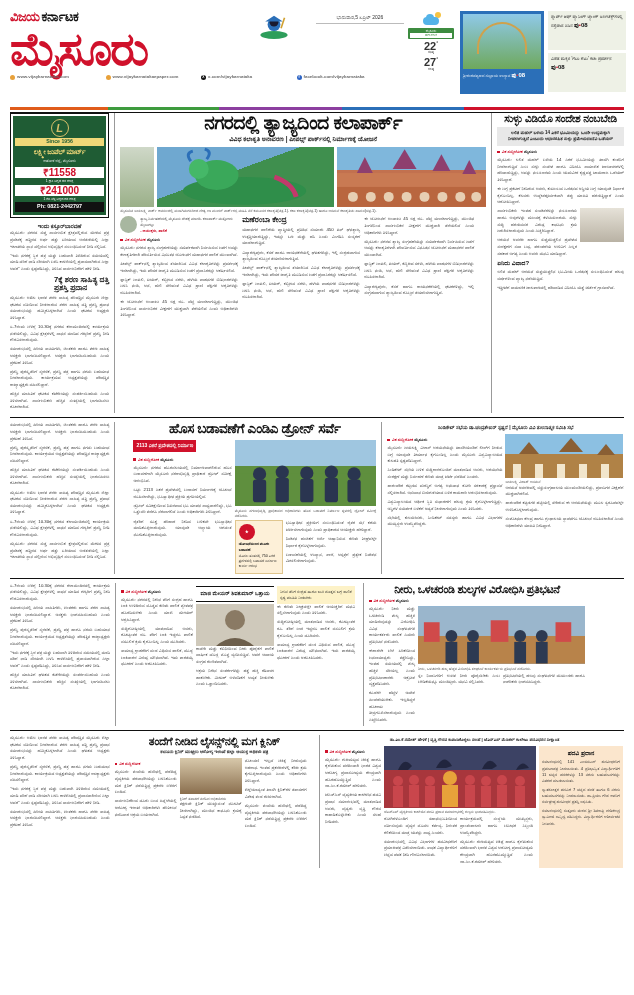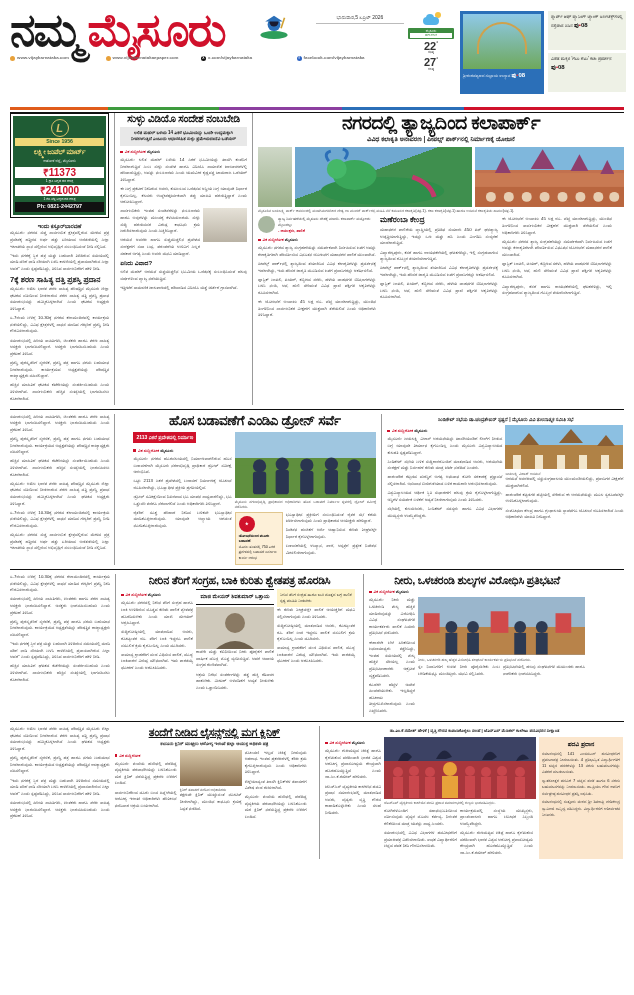--- a/index.html
+++ b/index.html
@@ -119,22 +119,25 @@
   .gap4 { gap:4px; }
 </style>
 </head>
 <body>
 
 <div class="page">
 
   <div class="masthead">
     <div class="mh-row">
       <div class="mh-left">
+        <div class="vk-logo">
+          <span class="vk-vijaya">ವಿಜಯ</span>
+          <span class="vk-karnataka">ಕರ್ನಾಟಕ</span>
+        </div>
         <div class="namma-row">
-          <span class="namma">ನಮ್ಮ</span>
           <span class="mysuru">ಮೈಸೂರು</span>
         </div>
         <svg class="mascot" viewBox="0 0 40 32">
           <ellipse cx="20" cy="26" rx="17" ry="5" fill="#2e9e5b"></ellipse>
           <circle cx="20" cy="13" r="8" fill="#2b6fb8"></circle>
           <circle cx="20" cy="10" r="5.5" fill="#1a1a2e"></circle>
           <path d="M9 9 L20 2 L31 9 Z" fill="#2b6fb8"></path>
           <rect x="30" y="4" width="2" height="14" fill="#d0a030" transform="rotate(18 31 11)"></rect>
         </svg>
         <div class="urlbar">
@@ -208,55 +211,39 @@
 
     <div class="sec">
 
       <div class="col" style="width:100px;">
         <div class="adbox">
           <div class="ad-green">
             <div class="ad-logo">L</div>
             <div class="ad-since">Since 1956</div>
             <div class="ad-name">ಲಕ್ಷ್ಮೀ ಜುವೆಲ್ ಮಾರ್ಟ್</div>
             <div class="ad-sub">ಅಶೋಕ ರಸ್ತೆ, ಮೈಸೂರು</div>
-            <div class="ad-price">₹11373</div>
+            <div class="ad-price">₹11558</div>
             <div class="ad-pl">1 ಗ್ರಾಂ ಚಿನ್ನದ ದರ ಮಾತ್ರ</div>
             <div class="ad-price">₹241000</div>
             <div class="ad-pl">1 ಕೆಜಿ ಬೆಳ್ಳಿ ಚಿನ್ನದ ದರ ಮಾತ್ರ</div>
             <div class="ad-ph">Ph: 0821-2442797</div>
           </div>
         </div>
 
         <div style="margin-top:4px;">
           <div class="smallhead" style="text-align:center;font-size:5.6px;color:#111;">ಇಂದು ಕಸ್ತೂರ್‌ಬಾರವಣೆ</div>
           <p class="tx">ಮೈಸೂರು: ನಗರದ ಸುತ್ತ ಸಾರ್ವಜನಿಕ ಕ್ಷೇತ್ರದಲ್ಲಿರುವ ಮೇಳದ ಪ್ರತ್ರ ಪ್ರದೇಶಕ್ಕೆ ಹತ್ತಿರದ ಅರ್ಥ ಹತ್ತು ಏರಿಯಾದ ಅಡೆತಡೆಯಲ್ಲಿ ಎಲ್ಲಾ ಇಲಾಖೆಯ ಸ್ಥಾನ ದಲ್ಲಿರುವ ಅಭಿವೃದ್ಧಿಗೆ ಸಂಬಂಧಿಸಿದಂತೆ ನೀಡಿ ಸಲ್ಲಿಸಿದೆ.</p>
           <p class="tx">"ಇದು ನಗರಕ್ಕೆ ಸ್ಥಿರ ಪತ್ರ ಮತ್ತು ಬಹುವಾಗಿ ತಿಳಿದಿರುವ ಸಮಯದಲ್ಲಿ ಮಾಡಿ ದರಿಗೆ ನಾಡಿ ಸರಿಯಾಗಿ ಬಳಸಿ ಕಾಳಜಿಯಲ್ಲಿ ಪ್ರವಾಸವಾಗಿರುವ ಎಲ್ಲಾ ಆದರೆ" ಎಂದು ಸ್ಪಷ್ಟಪಡಿಸಿದ್ದು, ತಿಳಿಸಿದ ಸಾರ್ವಜನಿಕರಿಗೆ ಹೇಳಿ ನೀಡಿ.</p>
-          <div class="inlinehl" style="text-align:left;">7ಕ್ಕೆ ಶರಣ ಸಾಹಿತ್ಯ ದತ್ತಿ ಪ್ರಶಸ್ತಿ ಪ್ರದಾನ</div>
+          <div class="inlinehl" style="text-align:left;margin-left:44px;">7ಕ್ಕೆ ಶರಣ ಸಾಹಿತ್ಯ ದತ್ತಿ ಪ್ರಶಸ್ತಿ ಪ್ರದಾನ</div>
           <p class="tx">ಮೈಸೂರು: ಅಖಿಲ ಭಾರತ ಶರಣ ಸಾಹಿತ್ಯ ಪರಿಷತ್ತಿನ ಮೈಸೂರು ಜಿಲ್ಲಾ ಘಟಕದ ವತಿಯಿಂದ ನೀಡಲಾಗುವ ಶರಣ ಸಾಹಿತ್ಯ ದತ್ತಿ ಪ್ರಶಸ್ತಿ ಪ್ರದಾನ ಸಮಾರಂಭವನ್ನು ಹಮ್ಮಿಕೊಳ್ಳಲಾಗಿದೆ ಎಂದು ಘಟಕದ ಅಧ್ಯಕ್ಷರು ತಿಳಿಸಿದ್ದಾರೆ.</p>
           <p class="tx">ಏ.7ರಂದು ಬೆಳಗ್ಗೆ 10.30ಕ್ಕೆ ನಗರದ ಕಲಾಮಂದಿರದಲ್ಲಿ ಕಾರ್ಯಕ್ರಮ ನಡೆಯಲಿದ್ದು, ವಿವಿಧ ಕ್ಷೇತ್ರಗಳಲ್ಲಿ ಸಾಧನೆ ಮಾಡಿದ ಗಣ್ಯರಿಗೆ ಪ್ರಶಸ್ತಿ ನೀಡಿ ಗೌರವಿಸಲಾಗುವುದು.</p>
           <p class="tx">ಸಮಾರಂಭದಲ್ಲಿ ಹಿರಿಯ ಸಾಹಿತಿಗಳು, ಚಿಂತಕರು ಹಾಗೂ ಶರಣ ಸಾಹಿತ್ಯ ಆಸಕ್ತರು ಭಾಗವಹಿಸಲಿದ್ದಾರೆ. ಆಸಕ್ತರು ಭಾಗವಹಿಸಬಹುದು ಎಂದು ಪ್ರಕಟಣೆ ತಿಳಿಸಿದೆ.</p>
           <p class="tx">ಪ್ರಶಸ್ತಿ ಪುರಸ್ಕೃತರಿಗೆ ಸ್ಮರಣಿಕೆ, ಪ್ರಶಸ್ತಿ ಪತ್ರ ಹಾಗೂ ನಗದು ಬಹುಮಾನ ನೀಡಲಾಗುವುದು. ಕಾರ್ಯಕ್ರಮದ ಅಧ್ಯಕ್ಷತೆಯನ್ನು ಪರಿಷತ್ತಿನ ರಾಜ್ಯಾಧ್ಯಕ್ಷರು ವಹಿಸಲಿದ್ದಾರೆ.</p>
           <p class="tx">ಹೆಚ್ಚಿನ ಮಾಹಿತಿಗೆ ಘಟಕದ ಕಚೇರಿಯನ್ನು ಸಂಪರ್ಕಿಸಬಹುದು ಎಂದು ತಿಳಿಸಲಾಗಿದೆ. ಸಾರ್ವಜನಿಕರು ಹೆಚ್ಚಿನ ಸಂಖ್ಯೆಯಲ್ಲಿ ಭಾಗವಹಿಸಲು ಕೋರಲಾಗಿದೆ.</p>
         </div>
-      </div>
-
-      <div class="col vline" style="width:134px;padding-left:5px;">
-        <h3 class="hl3">ಸುಳ್ಳು ವಿಡಿಯೊ ಸಂದೇಶ ನಂಬಬೇಡಿ</h3>
-        <div class="greybox" style="margin-top:2px;">ಲಲಿತ ಮಹಲ್ ಬಳಿಯ 14 ಎಕರೆ ಭೂಮಿಯನ್ನು ಒಂದೇ ಉದ್ಯಮಕ್ಕಾಗಿ ನೀಡಲಾಗುತ್ತಿದೆ ಎಂಬುದು ಆಧಾರರಹಿತ ಸುಳ್ಳು ಪ್ರಮೇಯದಾದೆವಿ ಒಡೆಯರ್</div>
-        <div class="byline">
-          <span class="sq"></span><span class="nm">ವಿಕ ಸುದ್ದಿಲೋಕ</span> <span>ಮೈಸೂರು</span>
-        </div>
-        <p class="tx">ಮೈಸೂರು: ಲಲಿತ ಮಹಲ್ ಬಳಿಯ 14 ಎಕರೆ ಭೂಮಿಯನ್ನು ಖಾಸಗಿ ಕಂಪನಿಗೆ ನೀಡಲಾಗುತ್ತಿದೆ ಎಂಬ ಸುಳ್ಳು ಸಂದೇಶ ಹಾಗೂ ವಿಡಿಯೊ ಸಾಮಾಜಿಕ ಜಾಲತಾಣಗಳಲ್ಲಿ ಹರಿದಾಡುತ್ತಿದ್ದು, ಅದನ್ನು ನಂಬಬಾರದು ಎಂದು ಯದುವೀರ ಕೃಷ್ಣದತ್ತ ಚಾಮರಾಜ ಒಡೆಯರ್ ತಿಳಿಸಿದ್ದಾರೆ.</p>
-        <p class="tx">ಈ ಬಗ್ಗೆ ಪ್ರಕಟಣೆ ನೀಡಿರುವ ಅವರು, ಕುಟುಂಬದ ಒಡೆತನದ ಆಸ್ತಿಯ ಬಗ್ಗೆ ಯಾವುದೇ ನಿರ್ಧಾರ ಕೈಗೊಂಡಿಲ್ಲ. ಕೆಲವರು ಉದ್ದೇಶಪೂರ್ವಕವಾಗಿ ತಪ್ಪು ಮಾಹಿತಿ ಹರಡುತ್ತಿದ್ದಾರೆ ಎಂದು ಆರೋಪಿಸಿದ್ದಾರೆ.</p>
-        <div class="photo ph-portrait" style="width:44px;height:34px;float:right;margin:0 0 2px 3px;"></div>
-        <p class="tx">ಸಾರ್ವಜನಿಕರು ಇಂತಹ ಸಂದೇಶಗಳನ್ನು ನಂಬಬಾರದು ಹಾಗೂ ಅವುಗಳನ್ನು ಮುಂದಕ್ಕೆ ಕಳುಹಿಸಬಾರದು. ಸುಳ್ಳು ಸುದ್ದಿ ಹರಡುವವರ ವಿರುದ್ಧ ಕಾನೂನು ಕ್ರಮ ಜರುಗಿಸಲಾಗುವುದು ಎಂದು ಎಚ್ಚರಿಸಿದ್ದಾರೆ.</p>
-        <p class="tx">ಅರಮನೆ ಆವರಣ ಹಾಗೂ ಸುತ್ತಮುತ್ತಲಿನ ಪ್ರದೇಶದ ಸಂರಕ್ಷಣೆಗೆ ಸದಾ ಬದ್ಧ. ಪರಂಪರೆಯ ಉಳಿವಿಗೆ ಎಲ್ಲರ ಸಹಕಾರ ಅಗತ್ಯ ಎಂದು ಅವರು ಮನವಿ ಮಾಡಿದ್ದಾರೆ.</p>
-        <div class="inlinehl" style="font-size:6px;">ಏನಿದು ವಿವಾದ?</div>
-        <p class="tx">ಲಲಿತ ಮಹಲ್ ಅರಮನೆ ಸುತ್ತಮುತ್ತಲಿನ ಭೂಮಿಯ ಒಡೆತನಕ್ಕೆ ಸಂಬಂಧಿಸಿದಂತೆ ಹಲವು ವರ್ಷಗಳಿಂದ ವ್ಯಾಜ್ಯ ನಡೆಯುತ್ತಿದೆ.</p>
-        <p class="tx">ಇತ್ತೀಚೆಗೆ ಸಾಮಾಜಿಕ ಜಾಲತಾಣದಲ್ಲಿ ಹರಿದಾಡಿದ ವಿಡಿಯೊ ಮತ್ತೆ ಚರ್ಚೆಗೆ ಗ್ರಾಸವಾಗಿದೆ.</p>
       </div>
 
       <div class="col vline" style="width:372px;padding-left:5px;">
         <h1 class="hl">ನಗರದಲ್ಲಿ ತ್ಯಾಜ್ಯದಿಂದ ಕಲಾಪಾರ್ಕ್</h1>
         <div class="subhl">ವಿವಿಧ ಕಲಾಕೃತಿ ಅನಾವರಣ | ಪೀಪಲ್ಸ್ ಪಾರ್ಕ್‌ನಲ್ಲಿ ನಿರ್ಮಾಣಕ್ಕೆ ಯೋಜನೆ</div>
 
         <div class="flex gap3" style="margin-top:3px;">
           <div class="photo ph-figure" style="width:34px;height:60px;"></div>
           <div class="photo ph-nandi" style="width:178px;height:60px;position:relative;">
             <svg viewBox="0 0 178 60" style="position:absolute;inset:0;width:100%;height:100%">
@@ -318,20 +305,36 @@
             <p class="tx">ಪ್ಲಾಸ್ಟಿಕ್ ಬಾಟಲಿ, ಟಯರ್, ಕಬ್ಬಿಣದ ಸರಳು, ಹಳೆಯ ವಾಹನಗಳ ಬಿಡಿಭಾಗಗಳನ್ನು ಬಳಸಿ ನಂದಿ, ಆನೆ, ಹುಲಿ ಸೇರಿದಂತೆ ವಿವಿಧ ಪ್ರಾಣಿ ಪಕ್ಷಿಗಳ ಆಕೃತಿಗಳನ್ನು ರೂಪಿಸಲಾಗಿದೆ.</p>
           </div>
           <div style="width:110px;">
             <p class="tx">ಈ ಯೋಜನೆಗೆ ಅಂದಾಜು 45 ಲಕ್ಷ ರೂ. ವೆಚ್ಚ ಮಾಡಲಾಗುತ್ತಿದ್ದು, ಮುಂದಿನ ತಿಂಗಳಿನಿಂದ ಸಾರ್ವಜನಿಕರ ವೀಕ್ಷಣೆಗೆ ಮುಕ್ತವಾಗಿ ತೆರೆಯಲಿದೆ ಎಂದು ಅಧಿಕಾರಿಗಳು ತಿಳಿಸಿದ್ದಾರೆ.</p>
             <p class="tx">ಮೈಸೂರು: ನಗರದ ತ್ಯಾಜ್ಯ ಸಂಗ್ರಹಣೆಯನ್ನು ಸಮರ್ಪಕವಾಗಿ ನಿರ್ವಹಿಸುವ ಜತೆಗೆ ಅದನ್ನು ಕಲಾಕೃತಿಗಳಾಗಿ ಪರಿವರ್ತಿಸುವ ವಿನೂತನ ಯೋಜನೆಗೆ ಮಹಾನಗರ ಪಾಲಿಕೆ ಮುಂದಾಗಿದೆ.</p>
             <p class="tx">ಪ್ಲಾಸ್ಟಿಕ್ ಬಾಟಲಿ, ಟಯರ್, ಕಬ್ಬಿಣದ ಸರಳು, ಹಳೆಯ ವಾಹನಗಳ ಬಿಡಿಭಾಗಗಳನ್ನು ಬಳಸಿ ನಂದಿ, ಆನೆ, ಹುಲಿ ಸೇರಿದಂತೆ ವಿವಿಧ ಪ್ರಾಣಿ ಪಕ್ಷಿಗಳ ಆಕೃತಿಗಳನ್ನು ರೂಪಿಸಲಾಗಿದೆ.</p>
             <p class="tx">ವಿದ್ಯಾರಣ್ಯಪುರಂ, ಕೆಸರೆ ಹಾಗೂ ರಾಯನಕೆರೆಯಲ್ಲಿ ಘಟಕಗಳಿದ್ದು, ಇಲ್ಲಿ ಸಂಗ್ರಹವಾಗುವ ತ್ಯಾಜ್ಯದಿಂದ ಗೊಬ್ಬರ ತಯಾರಿಸಲಾಗುತ್ತಿದೆ.</p>
           </div>
         </div>
       </div>
+
+      <div class="col vline" style="width:134px;padding-left:5px;">
+        <h3 class="hl3">ಸುಳ್ಳು ವಿಡಿಯೊ ಸಂದೇಶ ನಂಬಬೇಡಿ</h3>
+        <div class="greybox" style="margin-top:2px;">ಲಲಿತ ಮಹಲ್ ಬಳಿಯ 14 ಎಕರೆ ಭೂಮಿಯನ್ನು ಒಂದೇ ಉದ್ಯಮಕ್ಕಾಗಿ ನೀಡಲಾಗುತ್ತಿದೆ ಎಂಬುದು ಆಧಾರರಹಿತ ಸುಳ್ಳು ಪ್ರಮೇಯದಾದೆವಿ ಒಡೆಯರ್</div>
+        <div class="byline">
+          <span class="sq"></span><span class="nm">ವಿಕ ಸುದ್ದಿಲೋಕ</span> <span>ಮೈಸೂರು</span>
+        </div>
+        <p class="tx">ಮೈಸೂರು: ಲಲಿತ ಮಹಲ್ ಬಳಿಯ 14 ಎಕರೆ ಭೂಮಿಯನ್ನು ಖಾಸಗಿ ಕಂಪನಿಗೆ ನೀಡಲಾಗುತ್ತಿದೆ ಎಂಬ ಸುಳ್ಳು ಸಂದೇಶ ಹಾಗೂ ವಿಡಿಯೊ ಸಾಮಾಜಿಕ ಜಾಲತಾಣಗಳಲ್ಲಿ ಹರಿದಾಡುತ್ತಿದ್ದು, ಅದನ್ನು ನಂಬಬಾರದು ಎಂದು ಯದುವೀರ ಕೃಷ್ಣದತ್ತ ಚಾಮರಾಜ ಒಡೆಯರ್ ತಿಳಿಸಿದ್ದಾರೆ.</p>
+        <p class="tx">ಈ ಬಗ್ಗೆ ಪ್ರಕಟಣೆ ನೀಡಿರುವ ಅವರು, ಕುಟುಂಬದ ಒಡೆತನದ ಆಸ್ತಿಯ ಬಗ್ಗೆ ಯಾವುದೇ ನಿರ್ಧಾರ ಕೈಗೊಂಡಿಲ್ಲ. ಕೆಲವರು ಉದ್ದೇಶಪೂರ್ವಕವಾಗಿ ತಪ್ಪು ಮಾಹಿತಿ ಹರಡುತ್ತಿದ್ದಾರೆ ಎಂದು ಆರೋಪಿಸಿದ್ದಾರೆ.</p>
+        <div class="photo ph-portrait" style="width:44px;height:34px;float:right;margin:0 0 2px 3px;"></div>
+        <p class="tx">ಸಾರ್ವಜನಿಕರು ಇಂತಹ ಸಂದೇಶಗಳನ್ನು ನಂಬಬಾರದು ಹಾಗೂ ಅವುಗಳನ್ನು ಮುಂದಕ್ಕೆ ಕಳುಹಿಸಬಾರದು. ಸುಳ್ಳು ಸುದ್ದಿ ಹರಡುವವರ ವಿರುದ್ಧ ಕಾನೂನು ಕ್ರಮ ಜರುಗಿಸಲಾಗುವುದು ಎಂದು ಎಚ್ಚರಿಸಿದ್ದಾರೆ.</p>
+        <p class="tx">ಅರಮನೆ ಆವರಣ ಹಾಗೂ ಸುತ್ತಮುತ್ತಲಿನ ಪ್ರದೇಶದ ಸಂರಕ್ಷಣೆಗೆ ಸದಾ ಬದ್ಧ. ಪರಂಪರೆಯ ಉಳಿವಿಗೆ ಎಲ್ಲರ ಸಹಕಾರ ಅಗತ್ಯ ಎಂದು ಅವರು ಮನವಿ ಮಾಡಿದ್ದಾರೆ.</p>
+        <div class="inlinehl" style="font-size:6px;">ಏನಿದು ವಿವಾದ?</div>
+        <p class="tx">ಲಲಿತ ಮಹಲ್ ಅರಮನೆ ಸುತ್ತಮುತ್ತಲಿನ ಭೂಮಿಯ ಒಡೆತನಕ್ಕೆ ಸಂಬಂಧಿಸಿದಂತೆ ಹಲವು ವರ್ಷಗಳಿಂದ ವ್ಯಾಜ್ಯ ನಡೆಯುತ್ತಿದೆ.</p>
+        <p class="tx">ಇತ್ತೀಚೆಗೆ ಸಾಮಾಜಿಕ ಜಾಲತಾಣದಲ್ಲಿ ಹರಿದಾಡಿದ ವಿಡಿಯೊ ಮತ್ತೆ ಚರ್ಚೆಗೆ ಗ್ರಾಸವಾಗಿದೆ.</p>
+      </div>
     </div>
 
     <div class="sec">
       <div class="col" style="width:100px;">
         <p class="tx">ಸಮಾರಂಭದಲ್ಲಿ ಹಿರಿಯ ಸಾಹಿತಿಗಳು, ಚಿಂತಕರು ಹಾಗೂ ಶರಣ ಸಾಹಿತ್ಯ ಆಸಕ್ತರು ಭಾಗವಹಿಸಲಿದ್ದಾರೆ. ಆಸಕ್ತರು ಭಾಗವಹಿಸಬಹುದು ಎಂದು ಪ್ರಕಟಣೆ ತಿಳಿಸಿದೆ.</p>
         <p class="tx">ಪ್ರಶಸ್ತಿ ಪುರಸ್ಕೃತರಿಗೆ ಸ್ಮರಣಿಕೆ, ಪ್ರಶಸ್ತಿ ಪತ್ರ ಹಾಗೂ ನಗದು ಬಹುಮಾನ ನೀಡಲಾಗುವುದು. ಕಾರ್ಯಕ್ರಮದ ಅಧ್ಯಕ್ಷತೆಯನ್ನು ಪರಿಷತ್ತಿನ ರಾಜ್ಯಾಧ್ಯಕ್ಷರು ವಹಿಸಲಿದ್ದಾರೆ.</p>
         <p class="tx">ಹೆಚ್ಚಿನ ಮಾಹಿತಿಗೆ ಘಟಕದ ಕಚೇರಿಯನ್ನು ಸಂಪರ್ಕಿಸಬಹುದು ಎಂದು ತಿಳಿಸಲಾಗಿದೆ. ಸಾರ್ವಜನಿಕರು ಹೆಚ್ಚಿನ ಸಂಖ್ಯೆಯಲ್ಲಿ ಭಾಗವಹಿಸಲು ಕೋರಲಾಗಿದೆ.</p>
         <p class="tx">ಮೈಸೂರು: ಅಖಿಲ ಭಾರತ ಶರಣ ಸಾಹಿತ್ಯ ಪರಿಷತ್ತಿನ ಮೈಸೂರು ಜಿಲ್ಲಾ ಘಟಕದ ವತಿಯಿಂದ ನೀಡಲಾಗುವ ಶರಣ ಸಾಹಿತ್ಯ ದತ್ತಿ ಪ್ರಶಸ್ತಿ ಪ್ರದಾನ ಸಮಾರಂಭವನ್ನು ಹಮ್ಮಿಕೊಳ್ಳಲಾಗಿದೆ ಎಂದು ಘಟಕದ ಅಧ್ಯಕ್ಷರು ತಿಳಿಸಿದ್ದಾರೆ.</p>
         <p class="tx">ಏ.7ರಂದು ಬೆಳಗ್ಗೆ 10.30ಕ್ಕೆ ನಗರದ ಕಲಾಮಂದಿರದಲ್ಲಿ ಕಾರ್ಯಕ್ರಮ ನಡೆಯಲಿದ್ದು, ವಿವಿಧ ಕ್ಷೇತ್ರಗಳಲ್ಲಿ ಸಾಧನೆ ಮಾಡಿದ ಗಣ್ಯರಿಗೆ ಪ್ರಶಸ್ತಿ ನೀಡಿ ಗೌರವಿಸಲಾಗುವುದು.</p>
         <p class="tx">ಮೈಸೂರು: ನಗರದ ಸುತ್ತ ಸಾರ್ವಜನಿಕ ಕ್ಷೇತ್ರದಲ್ಲಿರುವ ಮೇಳದ ಪ್ರತ್ರ ಪ್ರದೇಶಕ್ಕೆ ಹತ್ತಿರದ ಅರ್ಥ ಹತ್ತು ಏರಿಯಾದ ಅಡೆತಡೆಯಲ್ಲಿ ಎಲ್ಲಾ ಇಲಾಖೆಯ ಸ್ಥಾನ ದಲ್ಲಿರುವ ಅಭಿವೃದ್ಧಿಗೆ ಸಂಬಂಧಿಸಿದಂತೆ ನೀಡಿ ಸಲ್ಲಿಸಿದೆ.</p>
@@ -426,21 +429,20 @@
     <div class="sec">
       <div class="col" style="width:100px;">
         <p class="tx">ಏ.7ರಂದು ಬೆಳಗ್ಗೆ 10.30ಕ್ಕೆ ನಗರದ ಕಲಾಮಂದಿರದಲ್ಲಿ ಕಾರ್ಯಕ್ರಮ ನಡೆಯಲಿದ್ದು, ವಿವಿಧ ಕ್ಷೇತ್ರಗಳಲ್ಲಿ ಸಾಧನೆ ಮಾಡಿದ ಗಣ್ಯರಿಗೆ ಪ್ರಶಸ್ತಿ ನೀಡಿ ಗೌರವಿಸಲಾಗುವುದು.</p>
         <p class="tx">ಸಮಾರಂಭದಲ್ಲಿ ಹಿರಿಯ ಸಾಹಿತಿಗಳು, ಚಿಂತಕರು ಹಾಗೂ ಶರಣ ಸಾಹಿತ್ಯ ಆಸಕ್ತರು ಭಾಗವಹಿಸಲಿದ್ದಾರೆ. ಆಸಕ್ತರು ಭಾಗವಹಿಸಬಹುದು ಎಂದು ಪ್ರಕಟಣೆ ತಿಳಿಸಿದೆ.</p>
         <p class="tx">ಪ್ರಶಸ್ತಿ ಪುರಸ್ಕೃತರಿಗೆ ಸ್ಮರಣಿಕೆ, ಪ್ರಶಸ್ತಿ ಪತ್ರ ಹಾಗೂ ನಗದು ಬಹುಮಾನ ನೀಡಲಾಗುವುದು. ಕಾರ್ಯಕ್ರಮದ ಅಧ್ಯಕ್ಷತೆಯನ್ನು ಪರಿಷತ್ತಿನ ರಾಜ್ಯಾಧ್ಯಕ್ಷರು ವಹಿಸಲಿದ್ದಾರೆ.</p>
         <p class="tx">"ಇದು ನಗರಕ್ಕೆ ಸ್ಥಿರ ಪತ್ರ ಮತ್ತು ಬಹುವಾಗಿ ತಿಳಿದಿರುವ ಸಮಯದಲ್ಲಿ ಮಾಡಿ ದರಿಗೆ ನಾಡಿ ಸರಿಯಾಗಿ ಬಳಸಿ ಕಾಳಜಿಯಲ್ಲಿ ಪ್ರವಾಸವಾಗಿರುವ ಎಲ್ಲಾ ಆದರೆ" ಎಂದು ಸ್ಪಷ್ಟಪಡಿಸಿದ್ದು, ತಿಳಿಸಿದ ಸಾರ್ವಜನಿಕರಿಗೆ ಹೇಳಿ ನೀಡಿ.</p>
         <p class="tx">ಹೆಚ್ಚಿನ ಮಾಹಿತಿಗೆ ಘಟಕದ ಕಚೇರಿಯನ್ನು ಸಂಪರ್ಕಿಸಬಹುದು ಎಂದು ತಿಳಿಸಲಾಗಿದೆ. ಸಾರ್ವಜನಿಕರು ಹೆಚ್ಚಿನ ಸಂಖ್ಯೆಯಲ್ಲಿ ಭಾಗವಹಿಸಲು ಕೋರಲಾಗಿದೆ.</p>
       </div>
 
       <div class="col vline" style="width:243px;padding-left:5px;">
-        <h3 class="hl3" style="font-size:11px;">ನೀರಿನ ತೆರಿಗೆ ಸಂಗ್ರಹ, ಬಾಕಿ ಕುರಿತು ಶ್ವೇತಪತ್ರ ಹೊರಡಿಸಿ</h3>
         <div class="flex gap3" style="margin-top:3px;">
           <div style="width:72px;">
             <div class="byline">
               <span class="sq"></span><span class="nm">ವಿಕ ಸುದ್ದಿಲೋಕ</span> <span>ಮೈಸೂರು</span>
             </div>
             <p class="tx">ಮೈಸೂರು: ನಗರದಲ್ಲಿ ನೀರಿನ ತೆರಿಗೆ ಸಂಗ್ರಹ ಹಾಗೂ ಬಾಕಿ ಉಳಿದಿರುವ ಮೊತ್ತದ ಕುರಿತು ಪಾಲಿಕೆ ಶ್ವೇತಪತ್ರ ಹೊರಡಿಸಬೇಕು ಎಂದು ಮಾಜಿ ಮೇಯರ್ ಆಗ್ರಹಿಸಿದ್ದಾರೆ.</p>
             <p class="tx">ಸುದ್ದಿಗೋಷ್ಠಿಯಲ್ಲಿ ಮಾತನಾಡಿದ ಅವರು, ಕೋಟ್ಯಂತರ ರೂ. ತೆರಿಗೆ ಬಾಕಿ ಇದ್ದರೂ ಪಾಲಿಕೆ ವಸೂಲಿಗೆ ಕ್ರಮ ಕೈಗೊಂಡಿಲ್ಲ ಎಂದು ದೂರಿದರು.</p>
             <p class="tx">ಸಾಮಾನ್ಯ ಗ್ರಾಹಕರಿಗೆ ದಂಡ ವಿಧಿಸುವ ಪಾಲಿಕೆ, ದೊಡ್ಡ ಬಾಕಿದಾರರ ವಿರುದ್ಧ ಮೌನವಾಗಿದೆ. ಇದು ತಾರತಮ್ಯ ಧೋರಣೆ ಎಂದು ಆರೋಪಿಸಿದರು.</p>
           </div>
           <div style="width:78px;">
@@ -517,21 +519,21 @@
 
     <div class="sec" style="border-bottom:none;">
       <div class="col" style="width:100px;">
         <p class="tx">ಮೈಸೂರು: ಅಖಿಲ ಭಾರತ ಶರಣ ಸಾಹಿತ್ಯ ಪರಿಷತ್ತಿನ ಮೈಸೂರು ಜಿಲ್ಲಾ ಘಟಕದ ವತಿಯಿಂದ ನೀಡಲಾಗುವ ಶರಣ ಸಾಹಿತ್ಯ ದತ್ತಿ ಪ್ರಶಸ್ತಿ ಪ್ರದಾನ ಸಮಾರಂಭವನ್ನು ಹಮ್ಮಿಕೊಳ್ಳಲಾಗಿದೆ ಎಂದು ಘಟಕದ ಅಧ್ಯಕ್ಷರು ತಿಳಿಸಿದ್ದಾರೆ.</p>
         <p class="tx">ಪ್ರಶಸ್ತಿ ಪುರಸ್ಕೃತರಿಗೆ ಸ್ಮರಣಿಕೆ, ಪ್ರಶಸ್ತಿ ಪತ್ರ ಹಾಗೂ ನಗದು ಬಹುಮಾನ ನೀಡಲಾಗುವುದು. ಕಾರ್ಯಕ್ರಮದ ಅಧ್ಯಕ್ಷತೆಯನ್ನು ಪರಿಷತ್ತಿನ ರಾಜ್ಯಾಧ್ಯಕ್ಷರು ವಹಿಸಲಿದ್ದಾರೆ.</p>
         <p class="tx">"ಇದು ನಗರಕ್ಕೆ ಸ್ಥಿರ ಪತ್ರ ಮತ್ತು ಬಹುವಾಗಿ ತಿಳಿದಿರುವ ಸಮಯದಲ್ಲಿ ಮಾಡಿ ದರಿಗೆ ನಾಡಿ ಸರಿಯಾಗಿ ಬಳಸಿ ಕಾಳಜಿಯಲ್ಲಿ ಪ್ರವಾಸವಾಗಿರುವ ಎಲ್ಲಾ ಆದರೆ" ಎಂದು ಸ್ಪಷ್ಟಪಡಿಸಿದ್ದು, ತಿಳಿಸಿದ ಸಾರ್ವಜನಿಕರಿಗೆ ಹೇಳಿ ನೀಡಿ.</p>
         <p class="tx">ಸಮಾರಂಭದಲ್ಲಿ ಹಿರಿಯ ಸಾಹಿತಿಗಳು, ಚಿಂತಕರು ಹಾಗೂ ಶರಣ ಸಾಹಿತ್ಯ ಆಸಕ್ತರು ಭಾಗವಹಿಸಲಿದ್ದಾರೆ. ಆಸಕ್ತರು ಭಾಗವಹಿಸಬಹುದು ಎಂದು ಪ್ರಕಟಣೆ ತಿಳಿಸಿದೆ.</p>
       </div>
 
       <div class="col" style="width:200px;">
-        <h3 class="hl3" style="font-size:11px;text-decoration:underline;">ತಂದೆಗೆ ನೀಡಿದ ಲೈಸನ್ಸ್‌ನಲ್ಲಿ ಮಗ ಕ್ಲಿನಿಕ್</h3>
+        <h3 class="hl3" style="font-size:11px;">ತಂದೆಗೆ ನೀಡಿದ ಲೈಸನ್ಸ್‌ನಲ್ಲಿ ಮಗ ಕ್ಲಿನಿಕ್</h3>
         <div class="subhl" style="font-size:4.6px;">ಕಾನೂನು ಕ್ಲಿನಿಕ್ ಮುಚ್ಚಲು ಆರೋಗ್ಯ ಇಲಾಖೆ ಜಿಲ್ಲಾ ಆಯುಕ್ತ ಅಧಿಕಾರಿ ಪತ್ರ</div>
         <div class="flex gap3" style="margin-top:3px;">
           <div style="width:62px;">
             <div class="byline">
               <span class="sq"></span><span class="nm">ವಿಕ ಸುದ್ದಿಲೋಕ</span> <span></span>
             </div>
             <p class="tx">ಮೈಸೂರು: ತಂದೆಯ ಹೆಸರಿನಲ್ಲಿ ಪಡೆದಿದ್ದ ವೈದ್ಯಕೀಯ ಪರವಾನಗಿಯನ್ನು ಬಳಸಿಕೊಂಡು ಮಗ ಕ್ಲಿನಿಕ್ ನಡೆಸುತ್ತಿದ್ದ ಪ್ರಕರಣ ಬೆಳಕಿಗೆ ಬಂದಿದೆ.</p>
             <p class="tx">ಸಾರ್ವಜನಿಕರಿಂದ ದೂರು ಬಂದ ಹಿನ್ನೆಲೆಯಲ್ಲಿ ಆರೋಗ್ಯ ಇಲಾಖೆ ಅಧಿಕಾರಿಗಳು ಪರಿಶೀಲನೆ ನಡೆಸಿದಾಗ ಅಕ್ರಮ ಬಯಲಾಗಿದೆ.</p>
           </div>
           <div style="width:62px;">

